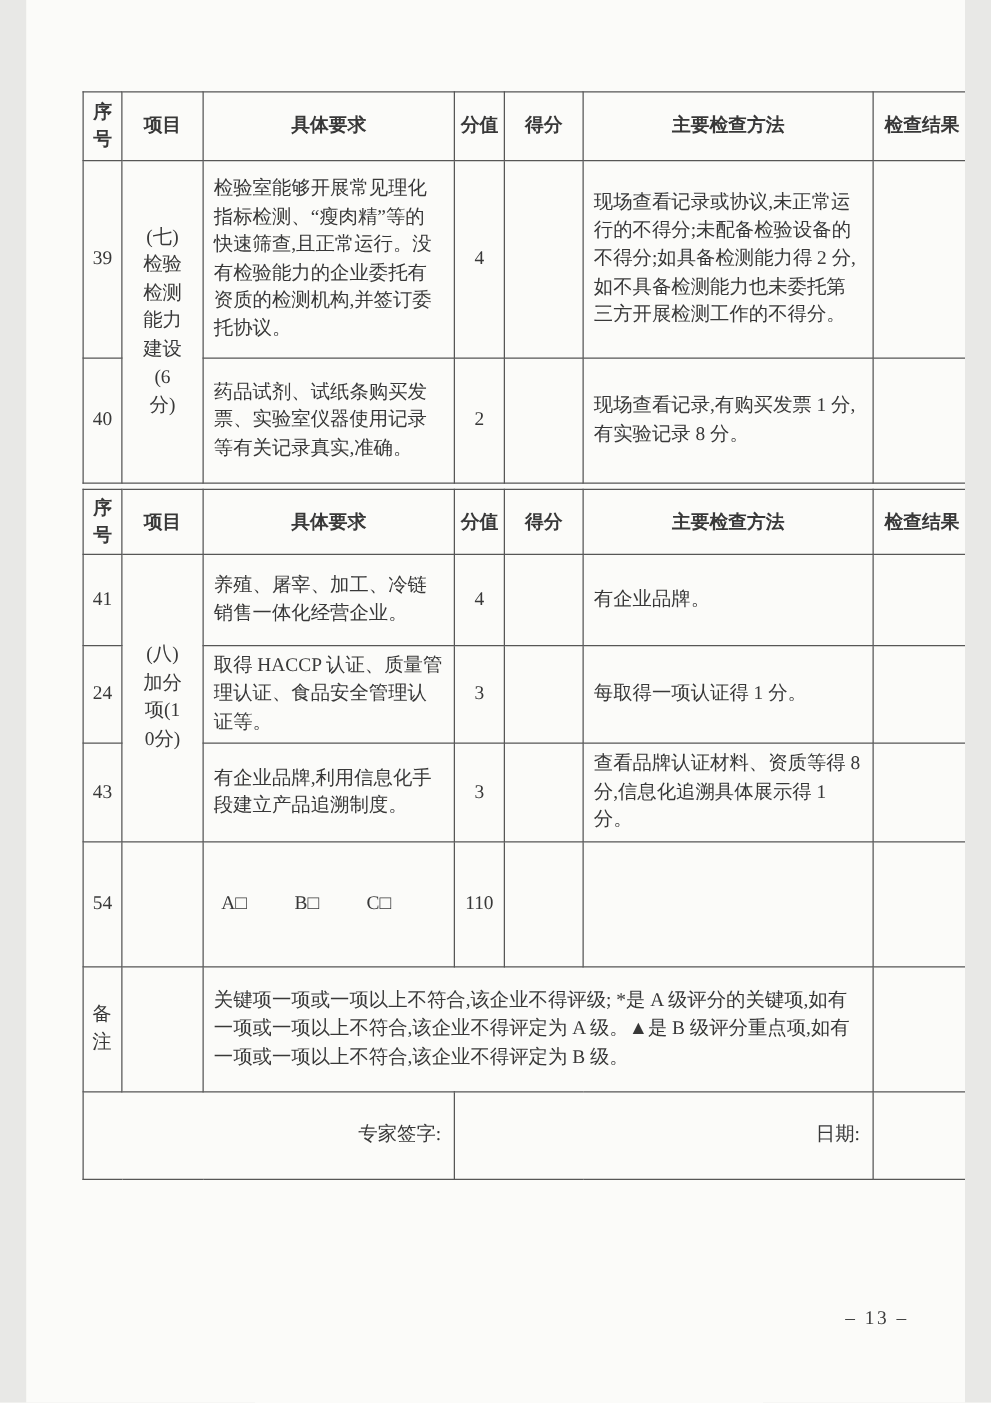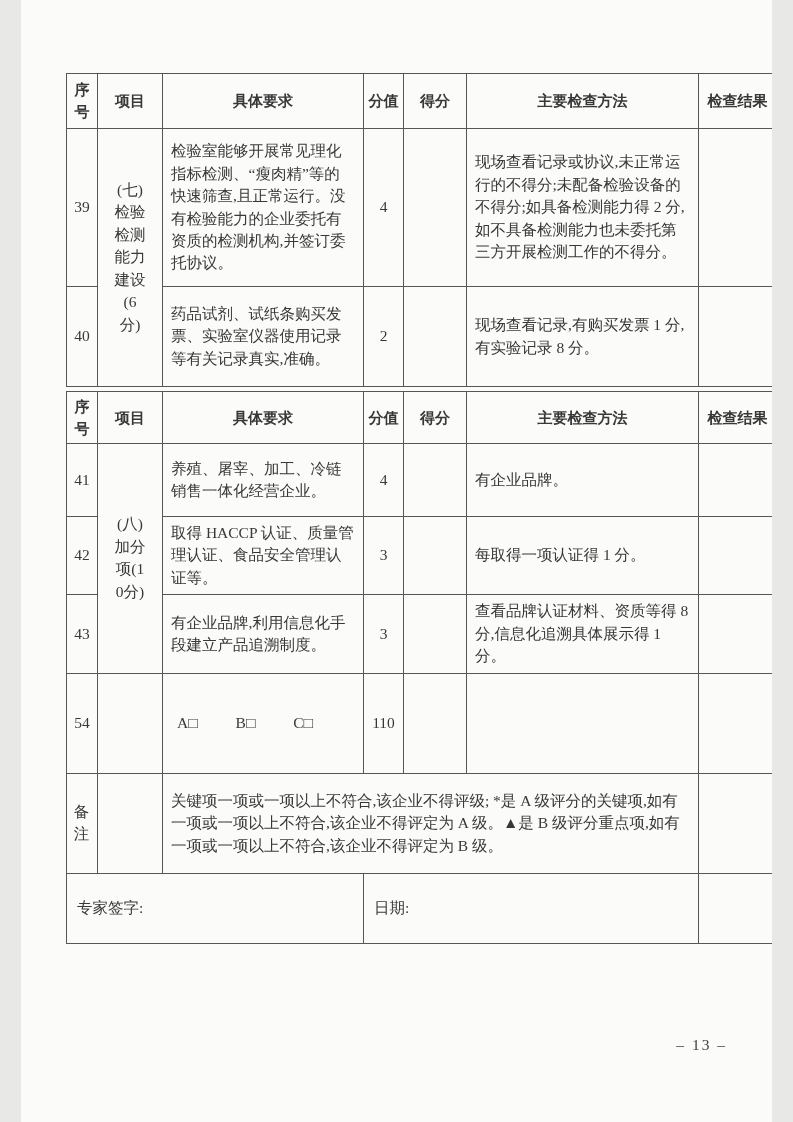--- a/index.html
+++ b/index.html
@@ -49,25 +49,25 @@
     word-break: break-all;
     padding: 2px 6px;
     letter-spacing: 1px;
   }
   .opts {
     display: flex;
     gap: 38px;
     padding-left: 6px;
     align-items: center;
   }
-  td.sig { text-align: left; padding: 6px 10px; }
+  td.sig { text-align: right; padding: 6px 10px; }
   .page-num {
     position: absolute;
     right: 45px;
-    bottom: 68px;
+    bottom: 58px;
     font-size: 15.5px;
     letter-spacing: 2px;
     color: #3d3d3d;
   }
 </style>
 </head>
 <body>
 
 <div class="page">
 
@@ -134,21 +134,21 @@
     <tr style="height:73px">
       <td class="c">41</td>
       <td class="grp" rowspan="3">(八)加分项(10分)</td>
       <td class="txt">养殖、屠宰、加工、冷链销售一体化经营企业。</td>
       <td class="c">4</td>
       <td></td>
       <td class="txt">有企业品牌。</td>
       <td></td>
     </tr>
     <tr style="height:70px">
-      <td class="c">42</td>
+      <td class="c">24</td>
       <td class="txt">取得 HACCP 认证、质量管理认证、食品安全管理认证等。</td>
       <td class="c">3</td>
       <td></td>
       <td class="txt">每取得一项认证得 1 分。</td>
       <td></td>
     </tr>
     <tr style="height:77px">
       <td class="c">43</td>
       <td class="txt">有企业品牌,利用信息化手段建立产品追溯制度。</td>
       <td class="c">3</td>

